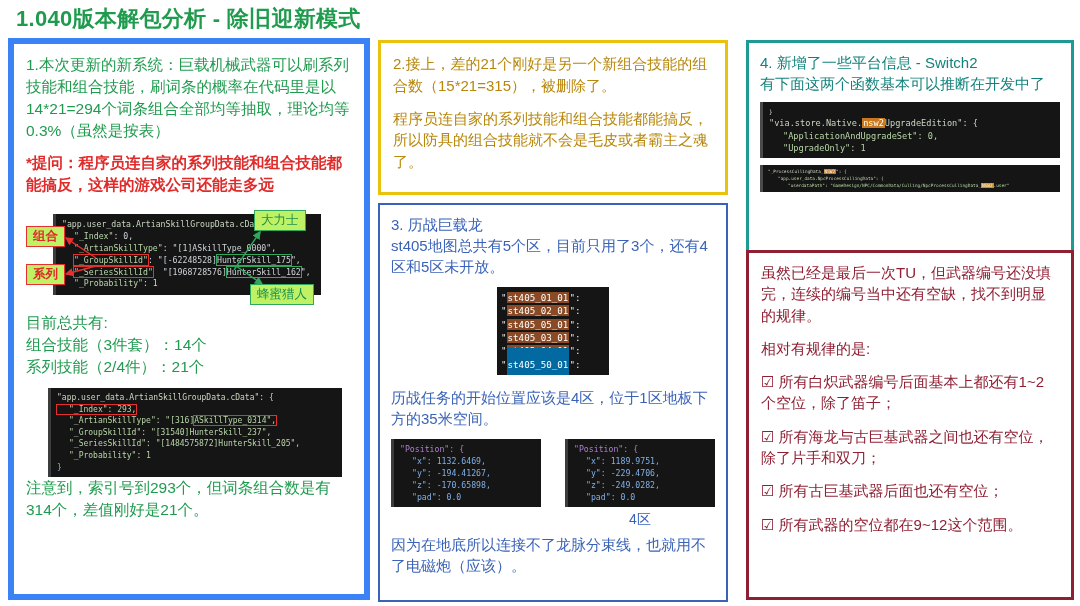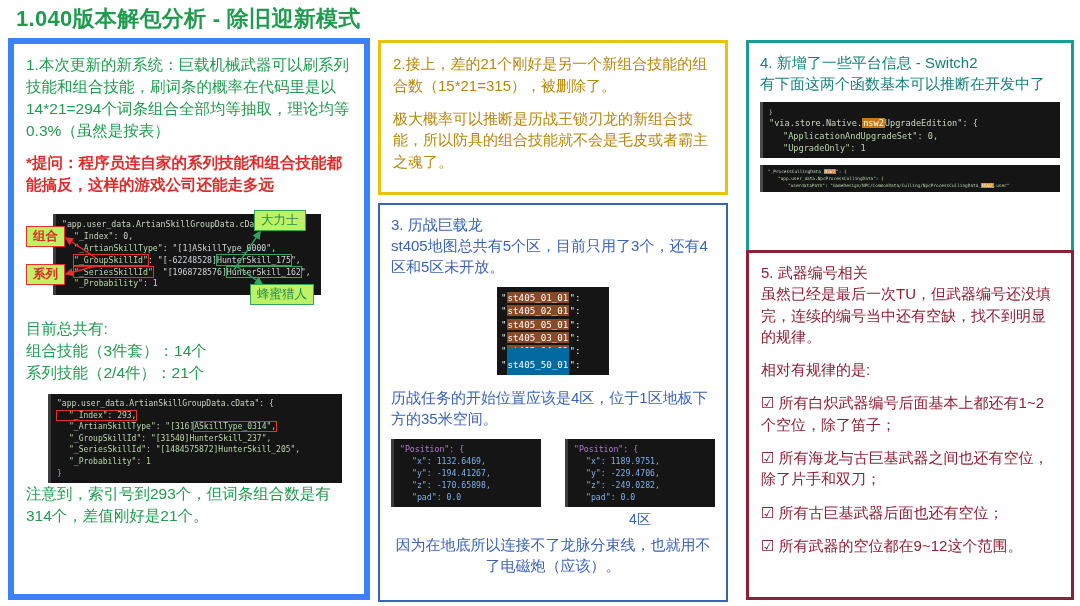--- a/index.html
+++ b/index.html
@@ -116,39 +116,39 @@
             <path d="M0,0 L6,3 L0,6 z" fill="#2fa85c"></path>
           </marker>
         </defs>
         <line x1="70" y1="50" x2="40" y2="30" stroke="#e53030" stroke-width="1.4" marker-end="url(#ar-r)"></line>
         <line x1="70" y1="58" x2="40" y2="66" stroke="#e53030" stroke-width="1.4" marker-end="url(#ar-r)"></line>
         <line x1="208" y1="62" x2="234" y2="24" stroke="#2fa85c" stroke-width="1.4" marker-end="url(#ag-r)"></line>
         <line x1="210" y1="58" x2="236" y2="76" stroke="#2fa85c" stroke-width="1.4" marker-end="url(#ag-r)"></line>
       </svg>
     </div>
 
-    <div class="p1-text" style="margin-top:14px;">目前总共有:</div>
+    <div class="p1-text" style="margin-top:8px;">目前总共有:</div>
     <div class="p1-text">组合技能（3件套）：14个</div>
     <div class="p1-text">系列技能（2/4件）：21个</div>
 
     <div class="code" style="margin:10px 0 0 22px; width:294px; font-size:8px; padding:4px 6px;"><span class="k-str">"app.user_data.ArtianSkillGroupData.cData": {</span>
 <span style="padding-left:12px" class="k-key box-red">"_Index": 293,</span>
 <span style="padding-left:12px"><span class="k-key">"_ArtianSkillType": "[316]</span><span class="k-key box-red">ASkillType_0314",</span></span>
 <span style="padding-left:12px" class="k-key">"_GroupSkillId": "[31540]HunterSkill_237",</span>
 <span style="padding-left:12px" class="k-key">"_SeriesSkillId": "[1484575872]HunterSkill_205",</span>
 <span style="padding-left:12px" class="k-key">"_Probability": 1</span>
 <span class="k-blu">}</span></div>
 
     <div class="p1-text" style="">注意到，索引号到293个，但词条组合数是有314个，差值刚好是21个。</div>
   </div>
 
   <div class="panel" id="panel2">
     <div class="p2-text">2.接上，差的21个刚好是另一个新组合技能的组合数（15*21=315），被删除了。</div>
     <div class="p2-gap"></div>
-    <div class="p2-text">极大概率可以推断是历战王锁刃龙的新组合技能，所以防具的组合技能就不会是毛皮或者霸主之魂了。</div>
+    <div class="p2-text">程序员连自家的系列技能和组合技能都能搞反，所以防具的组合技能就不会是毛皮或者霸主之魂了。</div>
   </div>
 
   <div class="panel" id="panel3">
     <div class="p3-text">3. 历战巨载龙</div>
     <div class="p3-text">st405地图总共有5个区，目前只用了3个，还有4区和5区未开放。</div>
 
     <div class="code" style="margin:10px auto 0 auto; width:112px; font-size:9.2px; padding:4px 4px; border-left:none;"><span><span class="k-wht">"</span><span class="hl-brown">st405_01_01</span><span class="k-wht">":</span></span>
 <span><span class="k-wht">"</span><span class="hl-brown">st405_02_01</span><span class="k-wht">":</span></span>
 <span><span class="k-wht">"</span><span class="hl-brown">st405_05_01</span><span class="k-wht">":</span></span>
 <span><span class="k-wht">"</span><span class="hl-brown">st405_03_01</span><span class="k-wht">":</span></span>
@@ -168,39 +168,38 @@
       <div style="width:150px;">
         <div class="code" style="font-size:8.2px; padding:5px 6px; height:68px;"><span class="k-pur">"Position": {</span>
 <span style="padding-left:12px" class="k-blu">"x": 1189.9751,</span>
 <span style="padding-left:12px" class="k-blu">"y": -229.4706,</span>
 <span style="padding-left:12px" class="k-blu">"z": -249.0282,</span>
 <span style="padding-left:12px" class="k-blu">"pad": 0.0</span></div>
         <div class="caption p3-text" style="margin-top:3px;">4区</div>
       </div>
     </div>
 
-    <div class="p3-text" style="margin-top:4px;text-align:center;">因为在地底所以连接不了龙脉分束线，也就用不了电磁炮（应该）。</div>
+    <div class="p3-text" style="margin-top:4px;">因为在地底所以连接不了龙脉分束线，也就用不了电磁炮（应该）。</div>
   </div>
 
   <div class="panel" id="panel4">
     <div class="p4-text">4. 新增了一些平台信息 - Switch2</div>
     <div class="p4-text">有下面这两个函数基本可以推断在开发中了</div>
 
     <div class="code" style="margin-top:8px; font-size:8.6px; padding:3px 6px; border-left:3px solid #4a4a4a;"><span class="k-num" style="font-size:6px">}</span>
 <span><span class="k-str">"via.store.Native.</span><span class="hl-orange">nsw2</span><span class="k-str">UpgradeEdition": {</span></span>
 <span style="padding-left:14px" class="k-key">"ApplicationAndUpgradeSet": 0,</span>
 <span style="padding-left:14px" class="k-key">"UpgradeOnly": 1</span></div>
 
     <div class="code" style="margin-top:7px; font-size:4.4px; padding:3px 5px; line-height:1.6; border-left:3px solid #4a4a4a;"><span><span class="k-str">"_ProcessCullingData_</span><span class="hl-orange">NSW2</span><span class="k-str">": {</span></span>
 <span style="padding-left:10px" class="k-key">"app.user_data.NpcProcessCullingData": {</span>
 <span style="padding-left:20px"><span class="k-key">"userdataPath": "GameDesign/NPC/CommonData/Culling/NpcProcessCullingData_</span><span class="hl-gold">NSW2</span><span class="k-key">.user"</span></span></div>
   </div>
 
   <div class="panel" id="panel5">
-    <div class="p5-text">5. 武器编号相关</div>
     <div class="p5-text">虽然已经是最后一次TU，但武器编号还没填完，连续的编号当中还有空缺，找不到明显的规律。</div>
     <div class="p5-gap"></div>
     <div class="p5-text">相对有规律的是:</div>
     <div class="p5-gap"></div>
     <div class="p5-text">☑ 所有白炽武器编号后面基本上都还有1~2个空位，除了笛子；</div>
     <div class="p5-gap"></div>
     <div class="p5-text">☑ 所有海龙与古巨基武器之间也还有空位，除了片手和双刀；</div>
     <div class="p5-gap"></div>
     <div class="p5-text">☑ 所有古巨基武器后面也还有空位；</div>
     <div class="p5-gap"></div>

